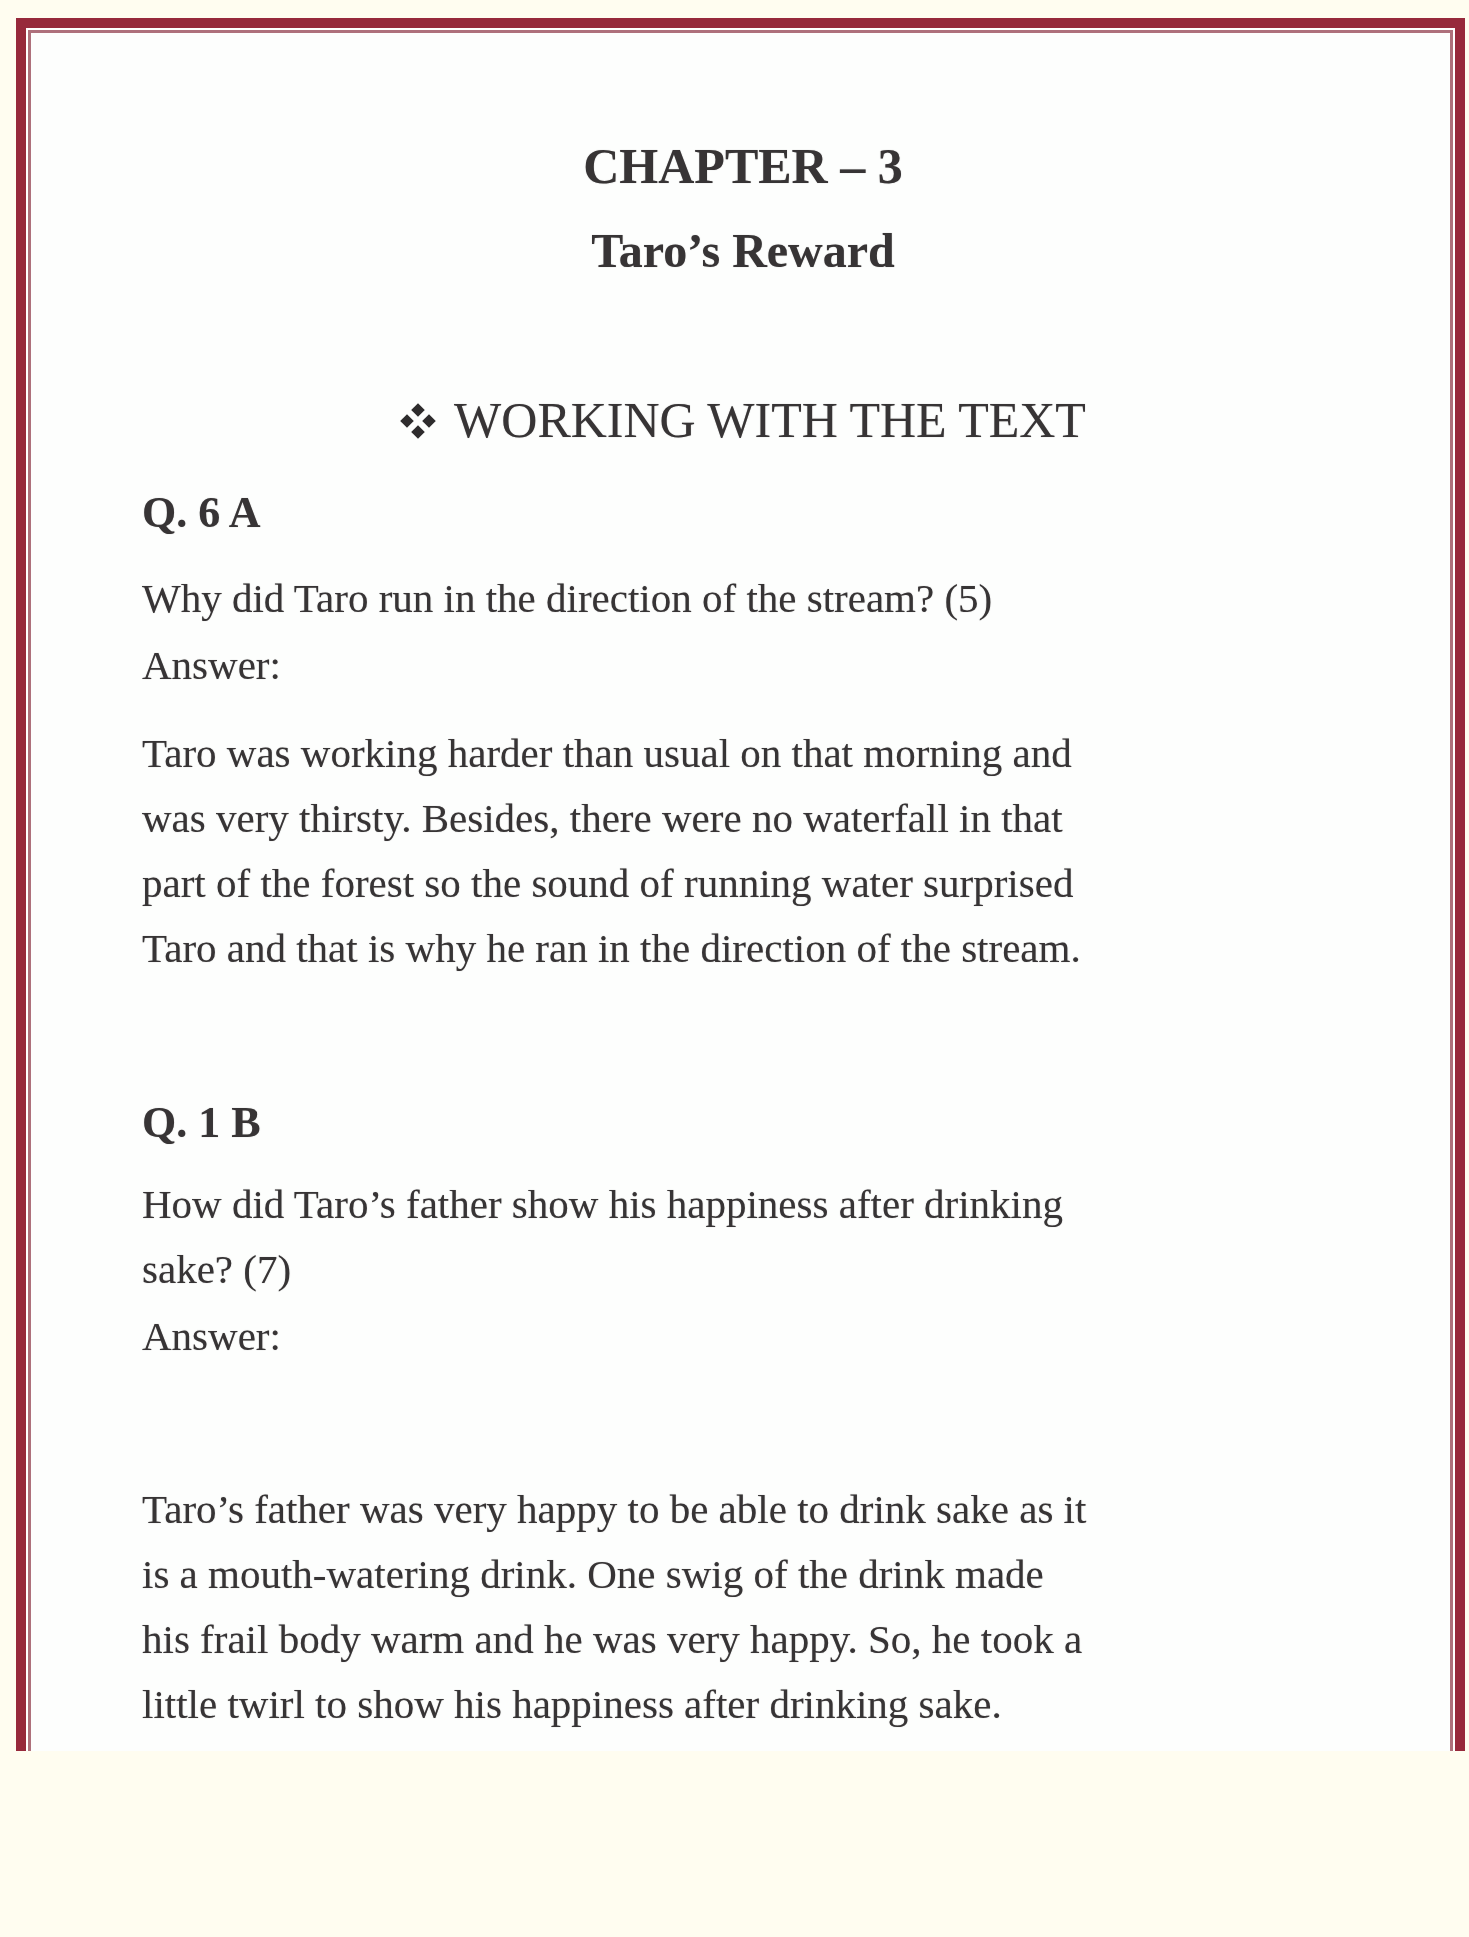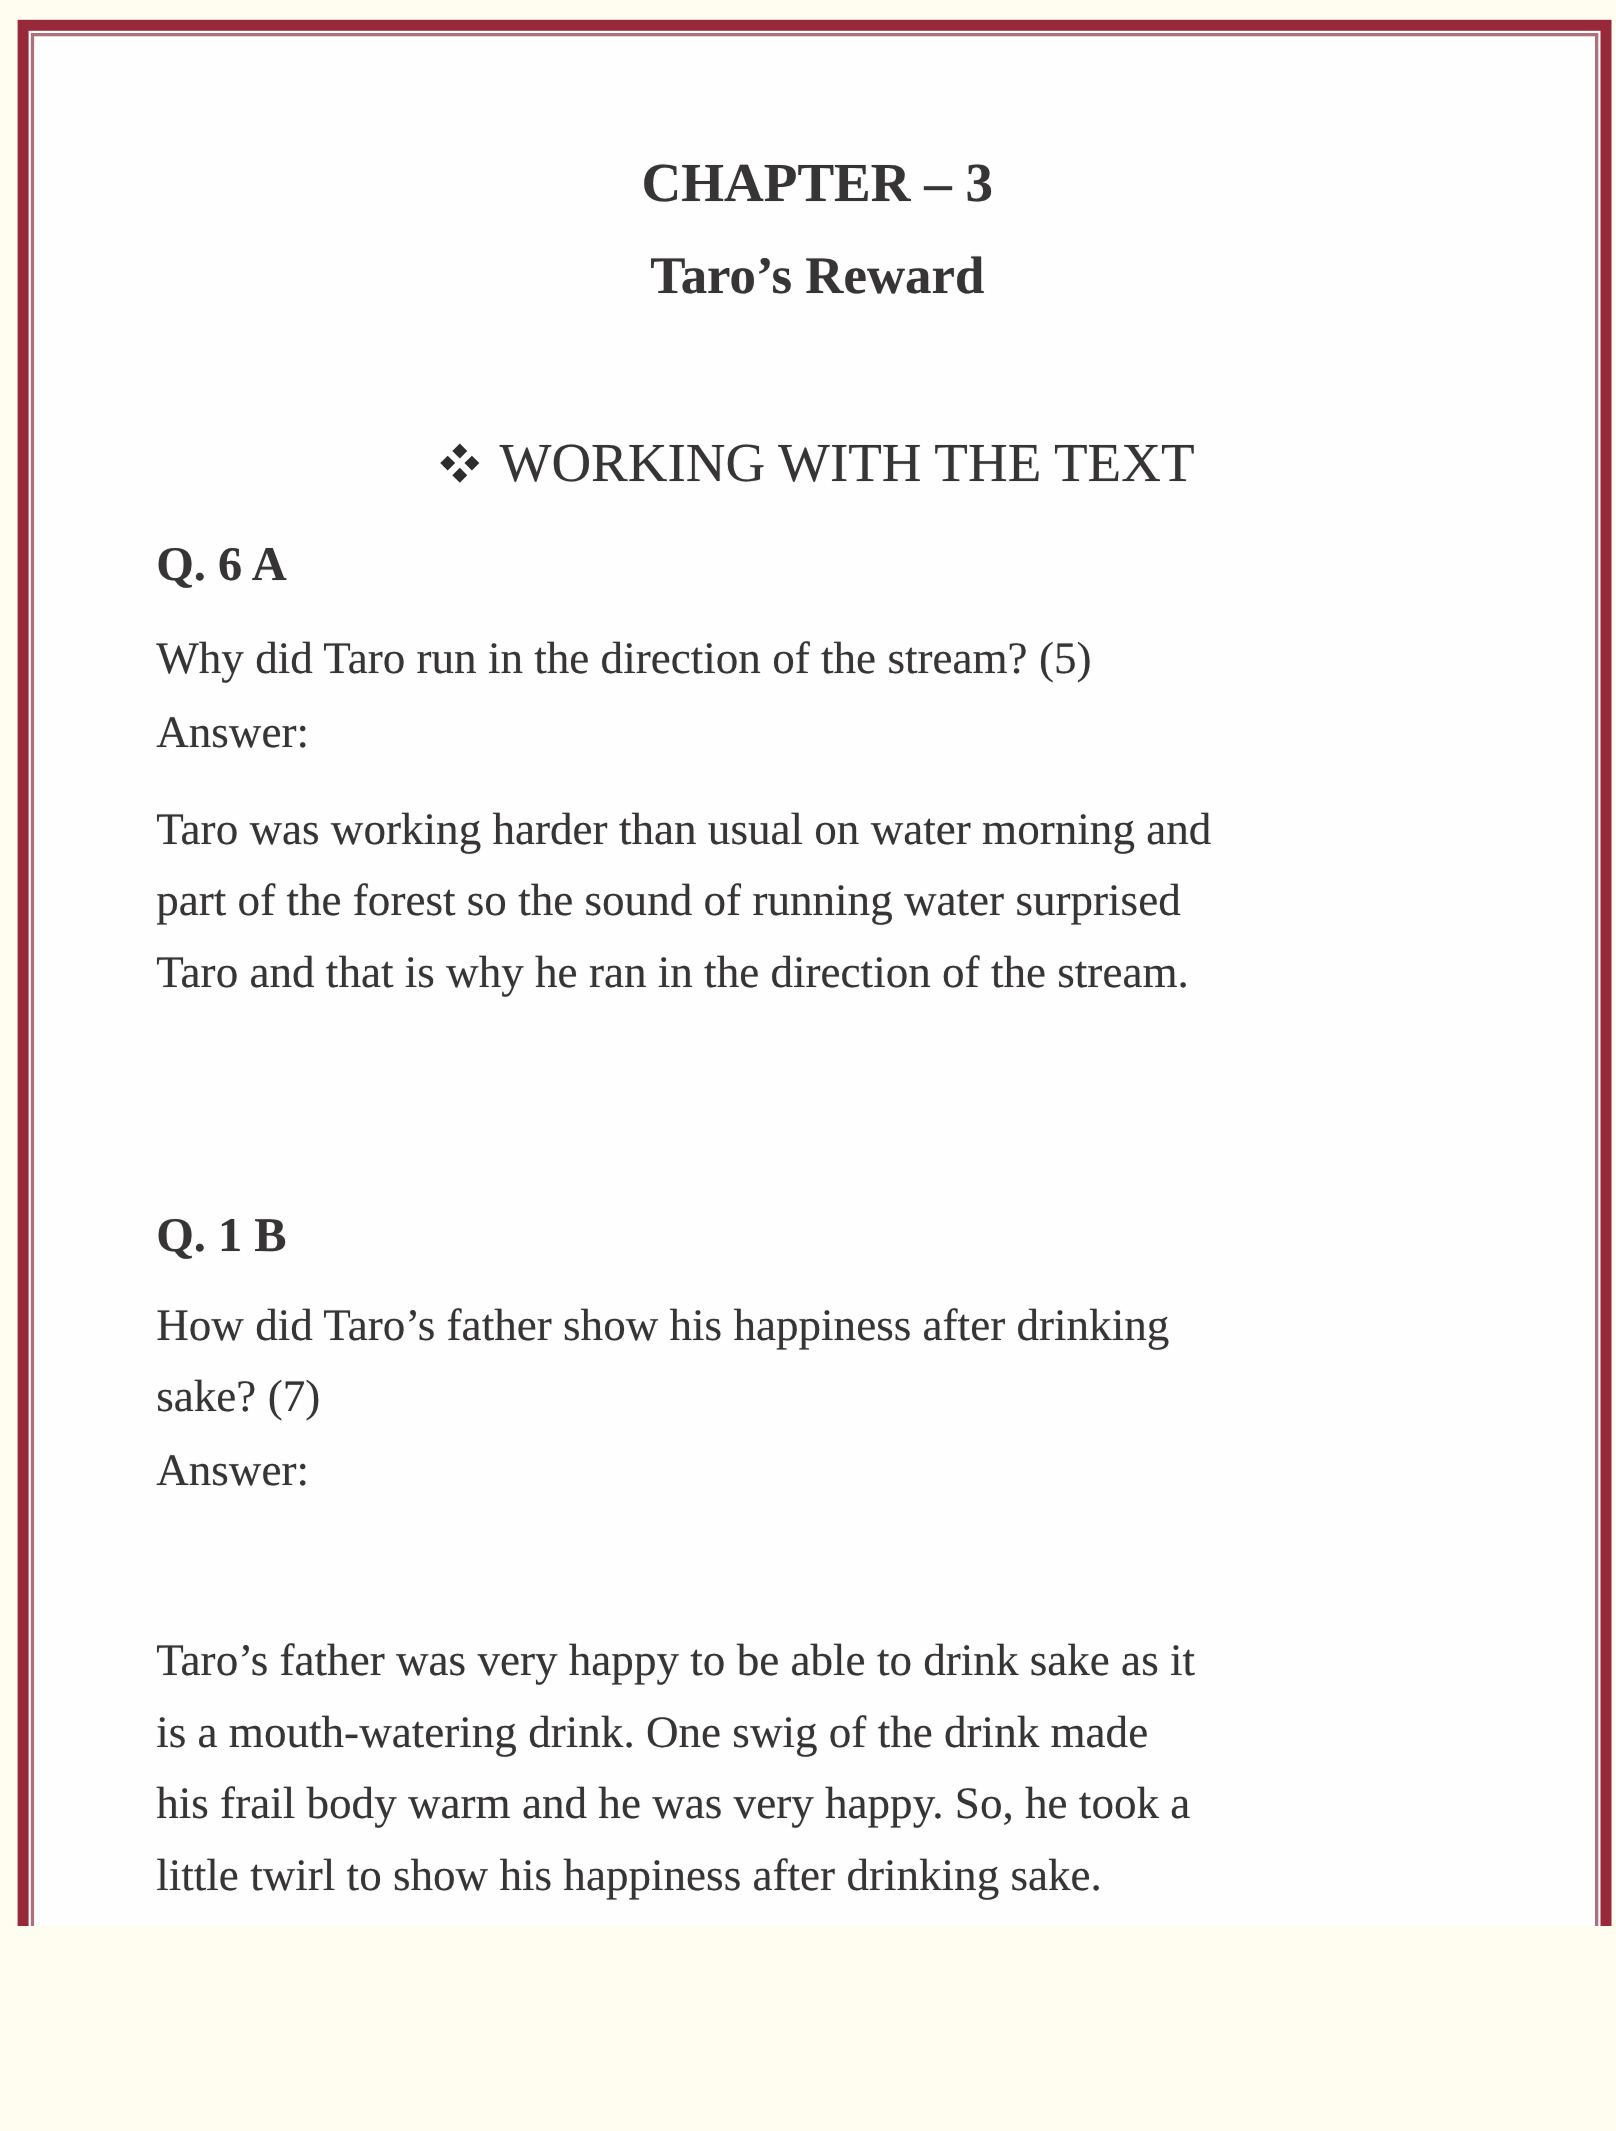--- a/index.html
+++ b/index.html
@@ -126,21 +126,22 @@
 
     <div class="centered chapter-subtitle txt-soft">Taro’s Reward</div>
 
     <div class="qlabel txt-soft" style="top:491px;">Q. 6 A</div>
 
     <div class="single-line txt-soft" style="top:578px;">Why did Taro run in the direction of the stream? (5)</div>
 
     <div class="single-line txt-soft" style="top:645px;">Answer:</div>
 
     <div class="para txt-soft" style="top:721px;">
-      <span class="line">Taro was working harder than usual on water morning and</span>
+      <span class="line">Taro was working harder than usual on that morning and</span>
+      <span class="line">was very thirsty. Besides, there were no waterfall in that</span>
       <span class="line">part of the forest so the sound of running water surprised</span>
       <span class="line">Taro and that is why he ran in the direction of the stream.</span>
     </div>
 
     <div class="qlabel txt-soft" style="top:1101px;">Q. 1 B</div>
 
     <div class="para txt-soft" style="top:1172px;">
       <span class="line">How did Taro’s father show his happiness after drinking</span>
       <span class="line">sake? (7)</span>
     </div>

